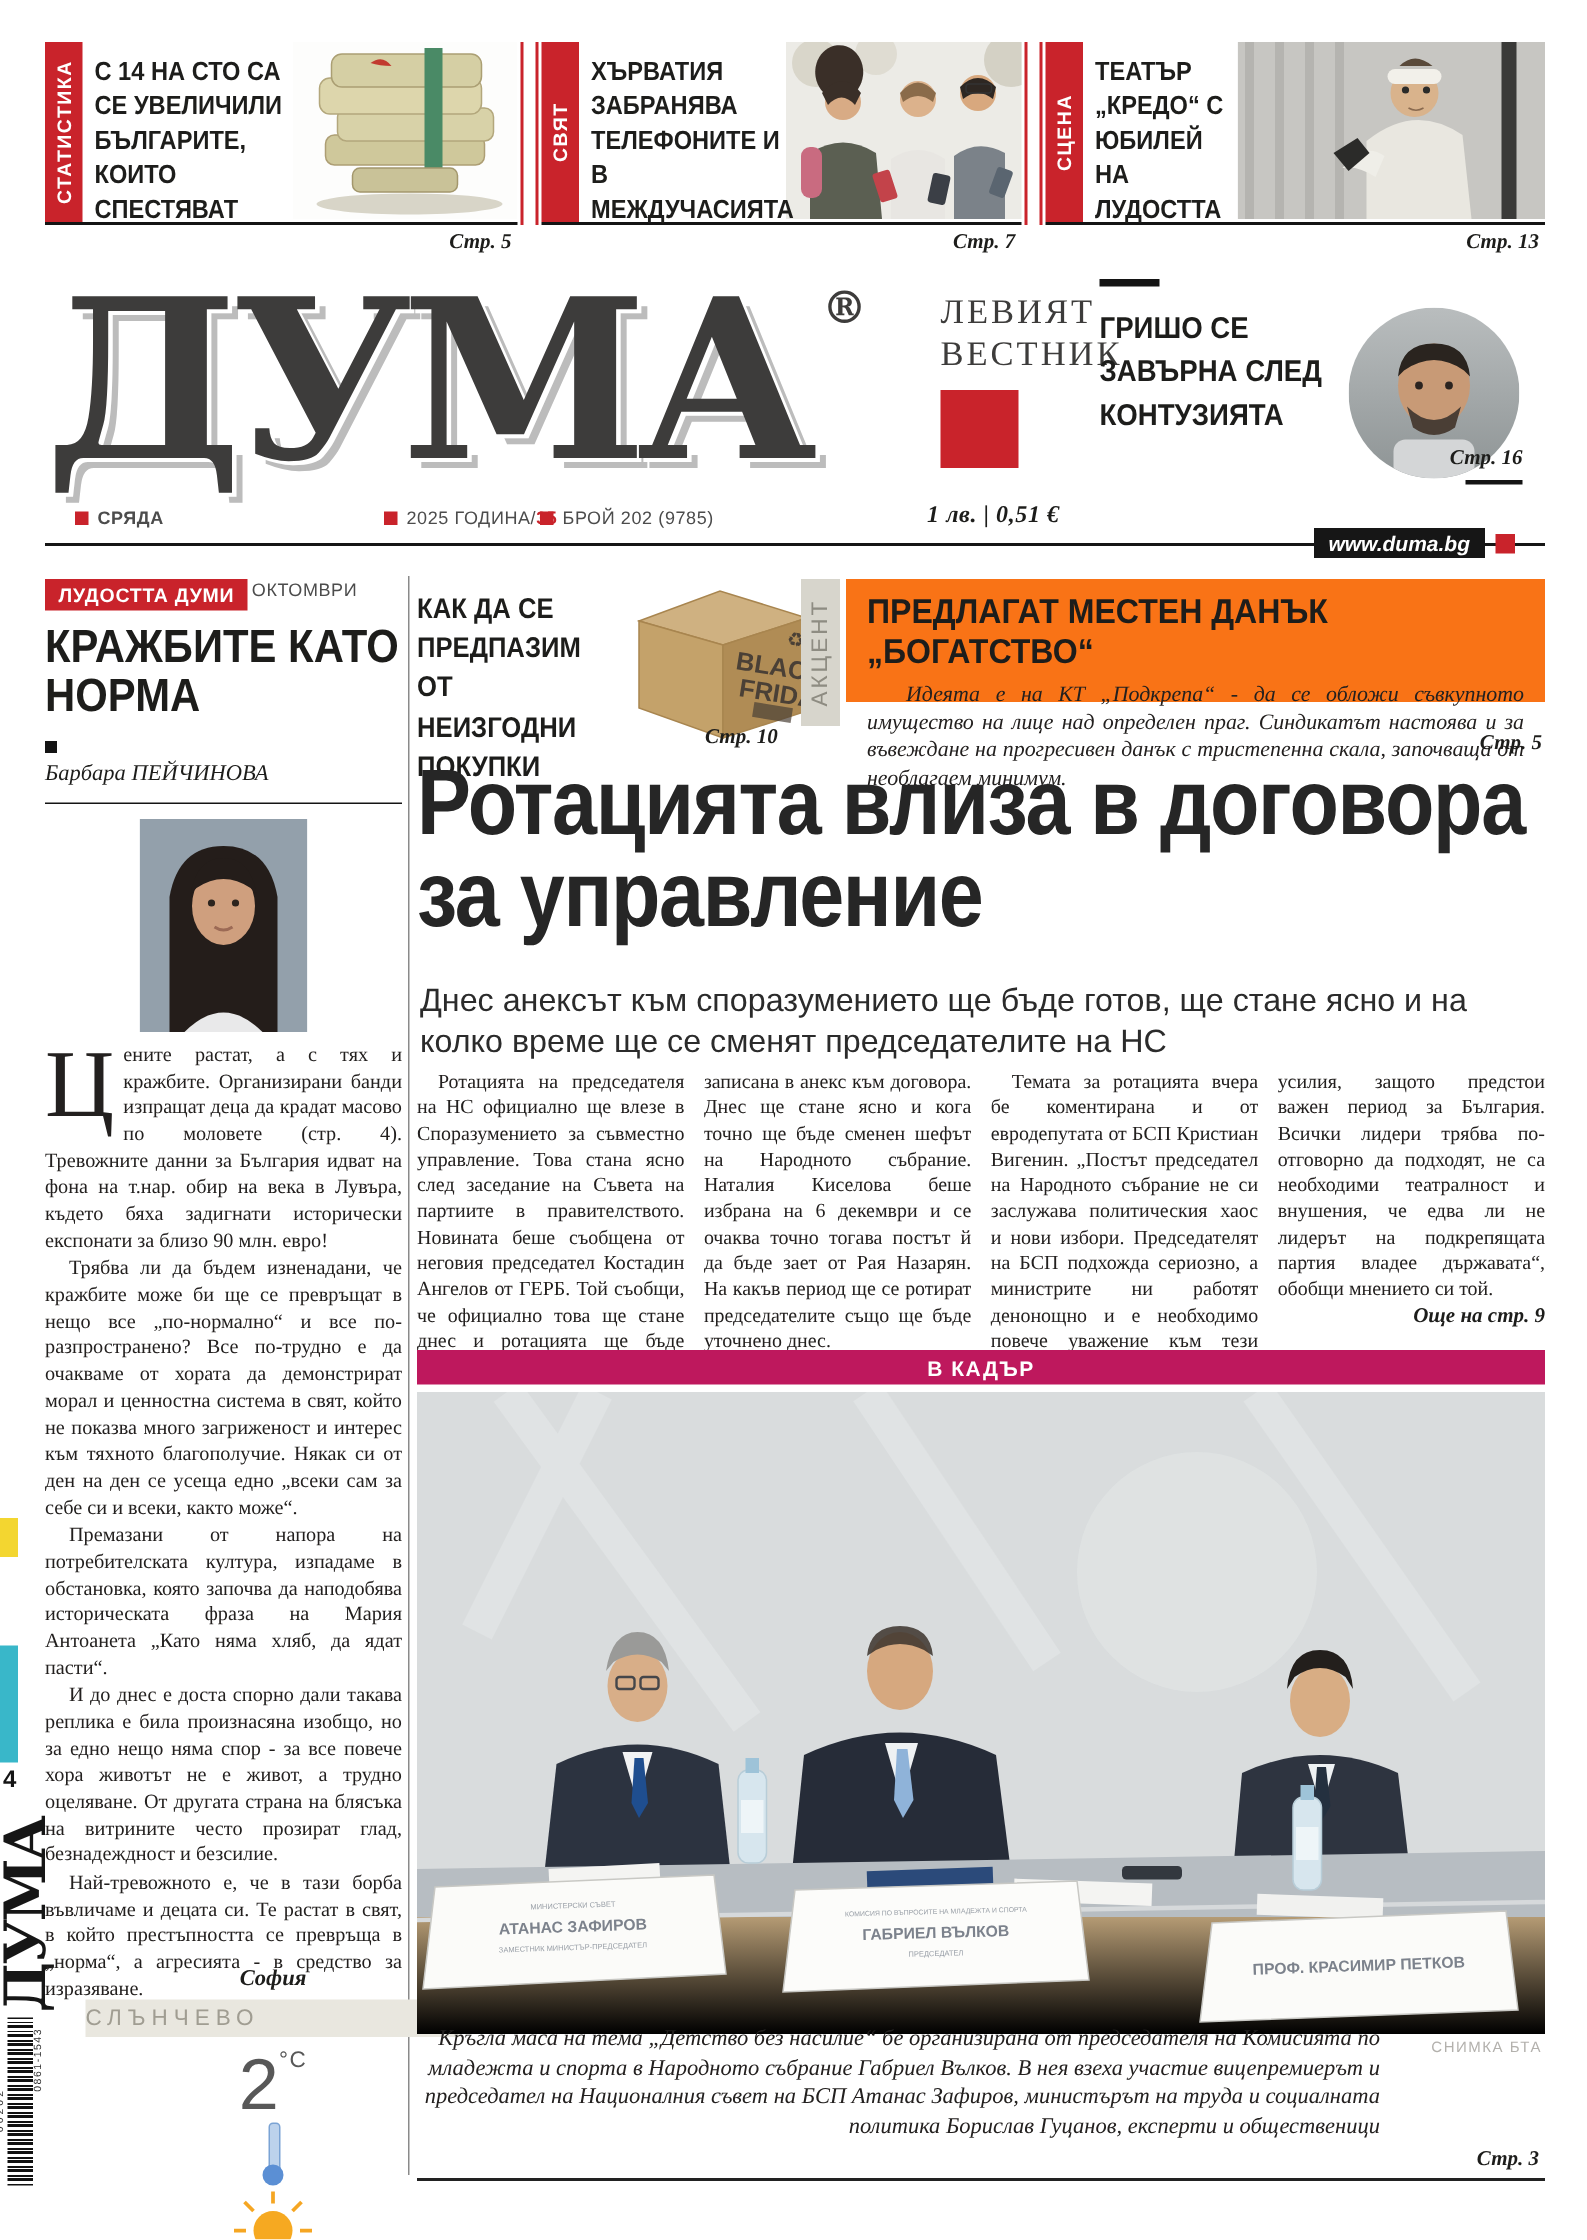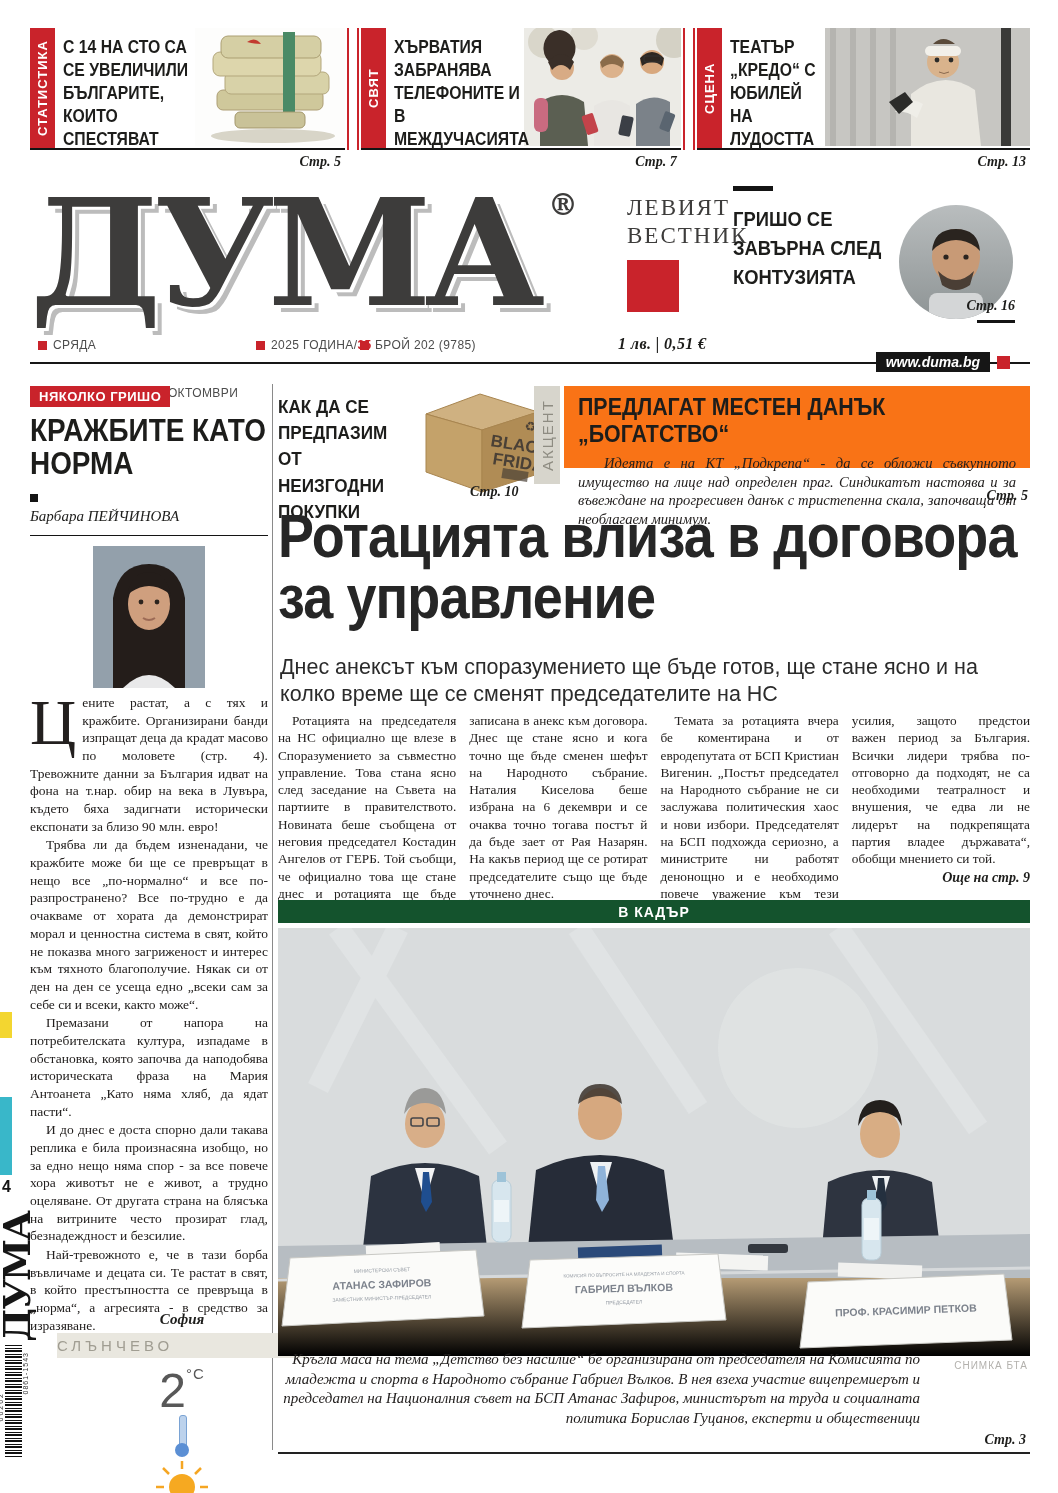--- a/index.html
+++ b/index.html
@@ -106,21 +106,21 @@
   .akcent-page{position:absolute;right:2px;top:104px;}
   .lead-head{position:absolute;left:0;top:122px;width:752px;font-size:62px;line-height:0.98;
         font-weight:bold;color:#262626;letter-spacing:-1px;}
   .lead-head>div{width:115%;transform:scaleX(0.87);transform-origin:left top;}
   .lead-deck{position:absolute;left:2px;top:270px;width:744px;font-size:21.5px;line-height:1.25;color:#2b2b2b;}
   .lead-body{position:absolute;left:0;top:328px;width:752px;height:194px;column-count:4;column-gap:13px;}
   .lead-body p{font-family:"Liberation Serif",serif;font-size:13.3px;line-height:1.3;text-align:justify;
         margin:0;text-indent:14px;color:#23201f;}
   .lead-more{font-family:"Liberation Serif",serif;font-weight:bold;font-style:italic;font-size:14px;
         text-align:right;margin-top:2px;}
-  .kadar{position:absolute;left:0;top:516px;width:752px;height:23px;background:#14532d;color:#fff;
+  .kadar{position:absolute;left:0;top:516px;width:752px;height:23px;background:#be185d;color:#fff;
         display:flex;align-items:center;justify-content:center;font-weight:bold;font-size:14px;letter-spacing:1px;}
   .big-photo{position:absolute;left:0;top:544px;width:752px;height:428px;overflow:hidden;}
   .credit{position:absolute;right:2px;top:976px;font-size:10px;color:#b3b1ad;letter-spacing:1px;}
   .caption{position:absolute;left:2px;top:966px;width:640px;font-family:"Liberation Serif",serif;
         font-style:italic;font-size:15px;line-height:1.3;color:#23201f;text-align:right;}
   .caption-page{position:absolute;right:4px;top:1048px;}
   .bottom-rule{position:absolute;left:0;top:1068px;width:752px;height:2px;background:#222;}
 </style>
 </head>
 <body>
@@ -236,21 +236,21 @@
             <path d="M39 66 q18 18 36 0 l-4 14 q-14 10 -28 0 z" fill="#4a3e35"></path>
             <circle cx="47" cy="52" r="2.6" fill="#2b2420"></circle>
               <circle cx="67" cy="52" r="2.6" fill="#2b2420"></circle>
           </svg>
         </div>
       </div>
       <div class="promo-page pgref">Стр. 16</div>
       <div class="promo-rule"></div>
     </div>
     <div class="dateline">
-      <span class="dl-item" style="left:0;">
+      <span class="dl-item" style="left:12px;font-weight:bold;">
           <span class="dl-sq"></span>
           <span>СРЯДА</span>
         </span>
       <span class="dl-item" style="left:97px;margin-top:48px;">
           <span class="dl-sq"></span>
           <span>29 ОКТОМВРИ</span>
         </span>
       <span class="dl-item" style="left:218px;">
           <span class="dl-sq"></span>
           <span>2025 ГОДИНА/</span>
@@ -271,21 +271,21 @@
   <div class="rail-cyan"></div>
   <div class="rail-num">4</div>
   <div class="rail-logo">ДУМА</div>
   <div class="rail-barcode"></div>
   <div class="rail-issn">0861-1543</div>
   <div class="rail-code">00202</div>
 
   <div class="divider"></div>
 
   <div class="opinion">
-    <div class="op-label">НЯКОЛКО ГРИШО</div>
+    <div class="op-label">ЛУДОСТТА ДУМИ</div>
     <div class="op-head">
         <div>КРАЖБИТЕ КАТО НОРМА</div>
       </div>
     <div class="op-sq"></div>
     <div class="op-byline">Барбара ПЕЙЧИНОВА</div>
     <div class="op-rule"></div>
     <div class="op-photo">
       <svg width="112" height="142" viewBox="0 0 112 142">
         <rect width="112" height="142" fill="#93a0ab"></rect>
         <path d="M20 142 V52 q6 -34 36 -34 q30 0 36 34 v90 z" fill="#241d1a"></path>

